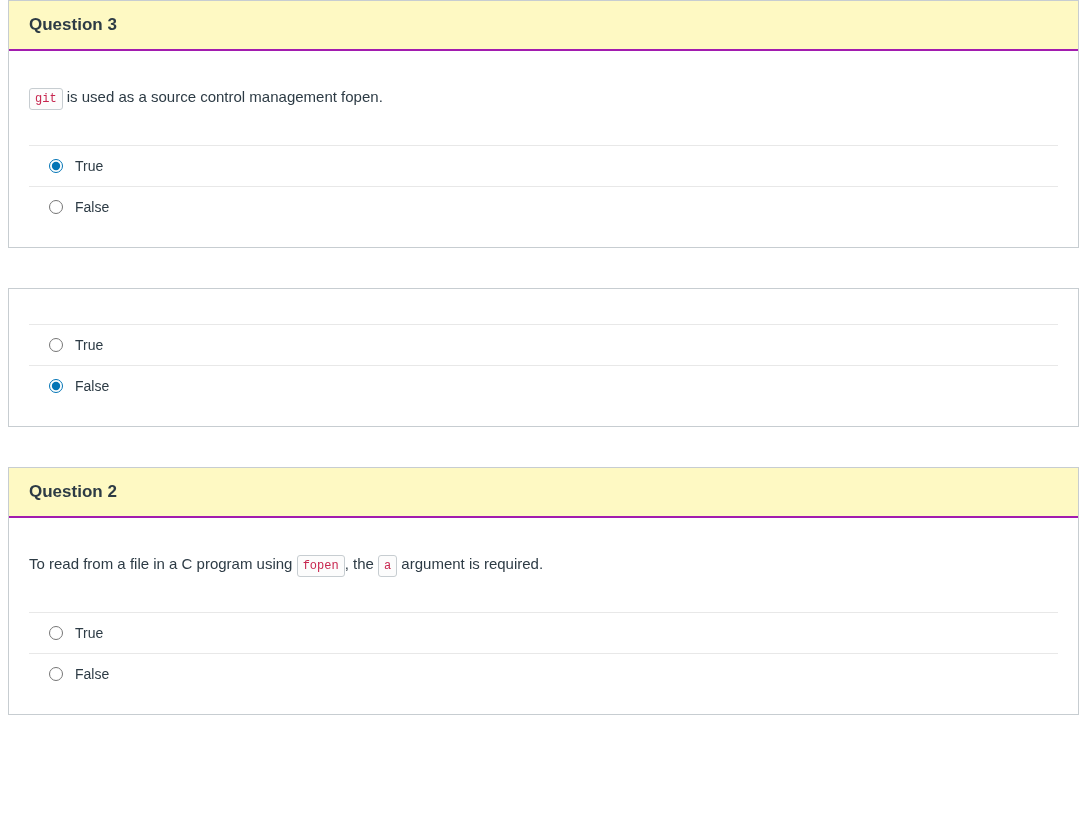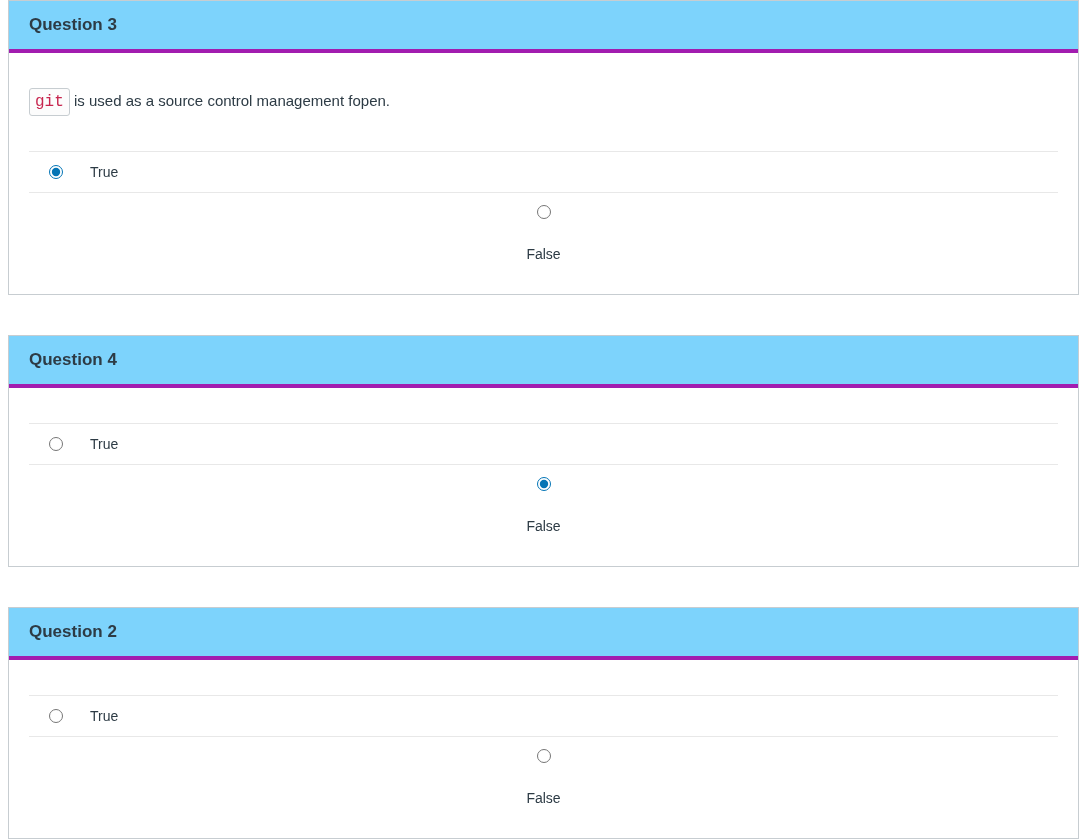--- a/index.html
+++ b/index.html
@@ -13,61 +13,60 @@
       color: #2d3b45;
       font-size: 14px;
     }
     .question-block {
       border: 1px solid #c7cdd1;
       margin-bottom: 40px;
       margin-left: 8px;
       margin-right: 0;
     }
     .question-header {
-      background: #7dd3fc;
-      border-bottom: 4px solid #a21caf;
+      background: #fef9c3;
+      border-bottom: 2px solid #a21caf;
       padding: 14px 20px;
     }
     .question-title {
       font-size: 17px;
       font-weight: 600;
       color: #2d3b45;
     }
     .question-body {
       padding: 35px 20px 20px 20px;
     }
     .question-text {
       font-size: 15px;
       color: #2d3b45;
       margin-bottom: 35px;
       line-height: 1.5;
     }
     .code-inline {
       font-family: Menlo, Monaco, Consolas, "Courier New", monospace;
-      font-size: 16px;
+      font-size: 12px;
       color: #c7254e;
       background: #fcfcfc;
       border: 1px solid #c7cdd1;
       border-radius: 3px;
       padding: 1px 5px;
       display: inline-block;
     }
     .answers {
       border-top: 1px solid #e8e8e8;
     }
     .answer-row {
       display: flex;
       align-items: center;
       padding: 12px 20px;
       border-bottom: 1px solid #e8e8e8;
-      gap: 27px;
+      gap: 12px;
     }
     .answer-row:last-child {
       border-bottom: none;
-      flex-direction: column;
     }
     .answer-row label {
       font-size: 14px;
       color: #2d3b45;
       cursor: pointer;
     }
     input[type="radio"] {
       width: 14px;
       height: 14px;
       accent-color: #0374b5;
@@ -92,42 +91,42 @@
       </div>
       <div class="answer-row">
         <input type="radio" name="q3" style="">
         <label>False</label>
       </div>
     </div>
   </div>
 </div>
 
 <div class="question-block">
-  <div class="question-header">
-    <div class="question-title">Question 4</div>
-  </div>
   <div class="question-body">
     <div class="answers">
       <div class="answer-row">
         <input type="radio" name="q4" style="">
         <label>True</label>
       </div>
       <div class="answer-row">
         <input type="radio" name="q4" checked="" style="">
         <label>False</label>
       </div>
     </div>
   </div>
 </div>
 
 <div class="question-block">
   <div class="question-header">
     <div class="question-title">Question 2</div>
   </div>
   <div class="question-body">
+    <div class="question-text">
+      <span>To read from a file in a C program using </span><span class="code-inline">fopen</span><span>, the </span><span class="code-inline">a</span><span> argument is required.</span>
+    </div>
     <div class="answers">
       <div class="answer-row">
         <input type="radio" name="q5" style="">
         <label>True</label>
       </div>
       <div class="answer-row">
         <input type="radio" name="q5" style="">
         <label>False</label>
       </div>
     </div>

